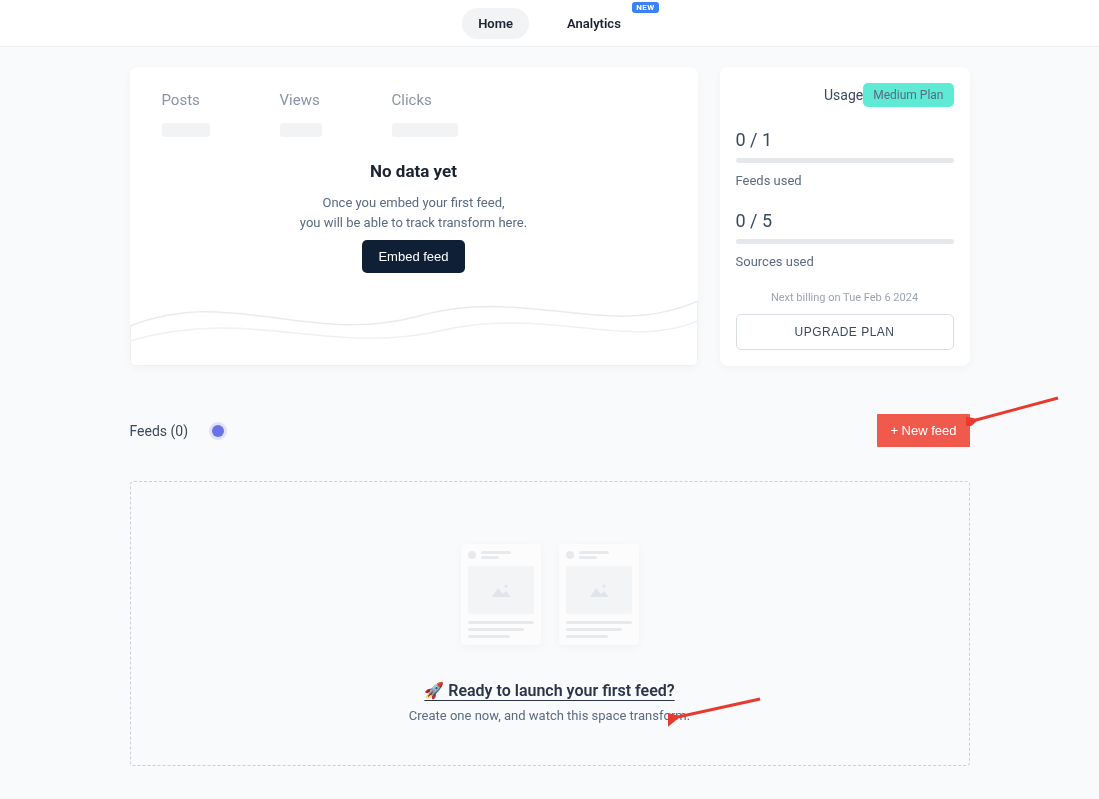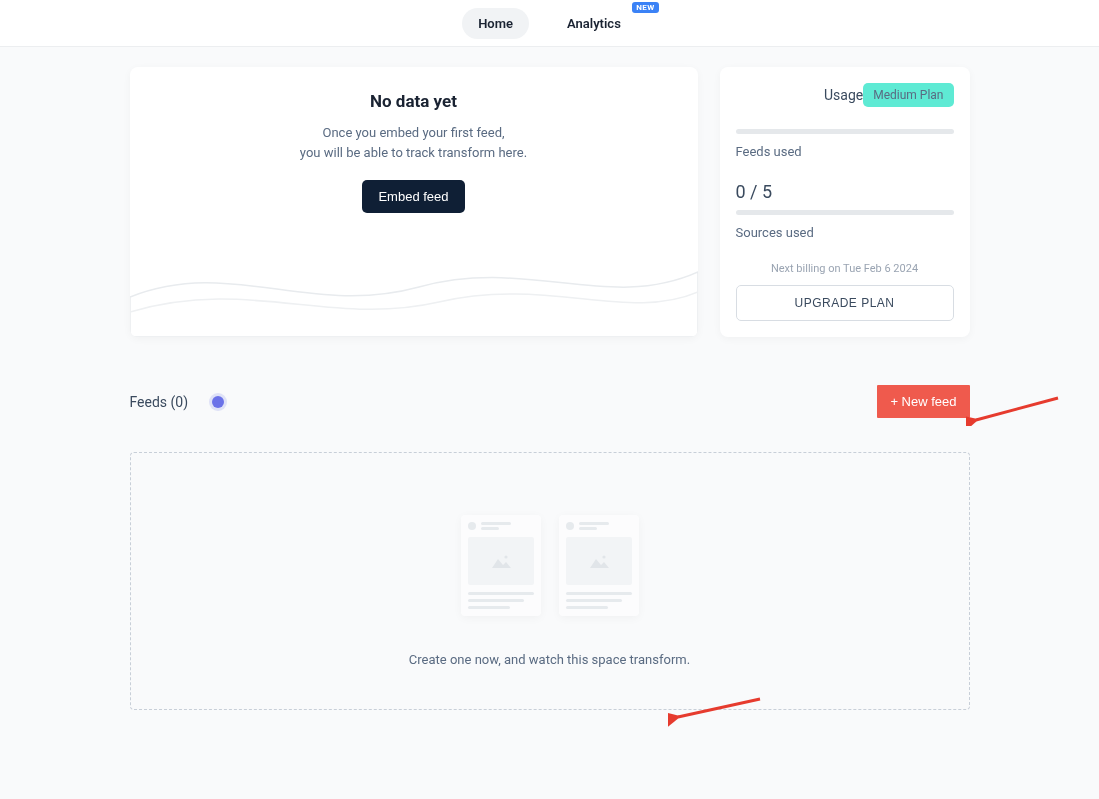--- a/index.html
+++ b/index.html
@@ -98,21 +98,21 @@
     .no-data-title {
       font-size: 17px;
       font-weight: 700;
       color: #1a2332;
       margin-bottom: 12px;
     }
     .no-data-text {
       font-size: 13px;
       color: #5a6b82;
       line-height: 1.5;
-      margin-bottom: 18px;
+      margin-bottom: 8px;
     }
     .btn-dark {
       display: inline-block;
       background: #0f1f35;
       color: #fff;
       font-size: 13px;
       padding: 9px 16px;
       border-radius: 5px;
       border: none;
       cursor: pointer;
@@ -317,36 +317,51 @@
 <div class="page">
   <div class="container">
 
     <div class="cards-row">
 
       <div class="card engagement-card">
         <svg class="wave-bg" viewBox="0 0 570 120" preserveAspectRatio="none">
           <path d="M0,80 C100,40 180,100 290,70 C400,40 480,95 570,55 L570,120 L0,120 Z" fill="none" stroke="#e8ebee" stroke-width="1.5"></path>
           <path d="M0,95 C120,60 200,110 310,85 C420,60 500,105 570,75 L570,120 L0,120 Z" fill="none" stroke="#eef0f2" stroke-width="1.5"></path>
         </svg>
+        <div class="stats-row">
+          <div class="stat">
+            <span class="stat-label">Posts</span>
+            <div class="stat-skeleton"></div>
+          </div>
+          <div class="stat">
+            <span class="stat-label">Views</span>
+            <div class="stat-skeleton w2"></div>
+          </div>
+          <div class="stat">
+            <span class="stat-label">Clicks</span>
+            <div class="stat-skeleton w3"></div>
+          </div>
+        </div>
         <div class="no-data-block" style="position:relative; z-index:2;">
           <div class="no-data-title">No data yet</div>
           <div class="no-data-text">
             <span>Once you embed your first feed,</span><br>
             <span>you will be able to track transform here.</span>
           </div>
           <button class="btn-dark">Embed feed</button>
         </div>
       </div>
 
       <div class="card usage-card">
         <div class="usage-head">
           <span class="usage-title">Usage</span>
           <span class="plan-pill">Medium Plan</span>
         </div>
         <div class="usage-metric">
+          <div class="usage-value">0 / 1</div>
           <div class="usage-bar"></div>
           <div class="usage-label">Feeds used</div>
         </div>
         <div class="usage-metric">
           <div class="usage-value">0 / 5</div>
           <div class="usage-bar"></div>
           <div class="usage-label">Sources used</div>
         </div>
         <div class="billing-text">Next billing on Tue Feb 6 2024</div>
         <button class="btn-outline">UPGRADE PLAN</button>
@@ -397,20 +412,21 @@
               <circle cx="17" cy="5" r="1.6" fill="#cfd5dc"></circle>
             </svg>
           </div>
           <div class="post-lines">
               <div class="post-line s1"></div>
               <div class="post-line s2"></div>
               <div class="post-line s3"></div>
             </div>
         </div>
       </div>
+      <a class="launch-title">🚀 Ready to launch your first feed?</a>
       <div class="launch-sub">Create one now, and watch this space transform.</div>
     </div>
 
   </div>
 </div>
 
 <svg class="arrow a1" viewBox="0 0 100 40">
   <defs>
       <marker id="ah1" markerWidth="8" markerHeight="8" refX="1" refY="4" orient="auto">
         <polygon points="8,0 0,4 8,8" fill="#e63b2e"></polygon>

